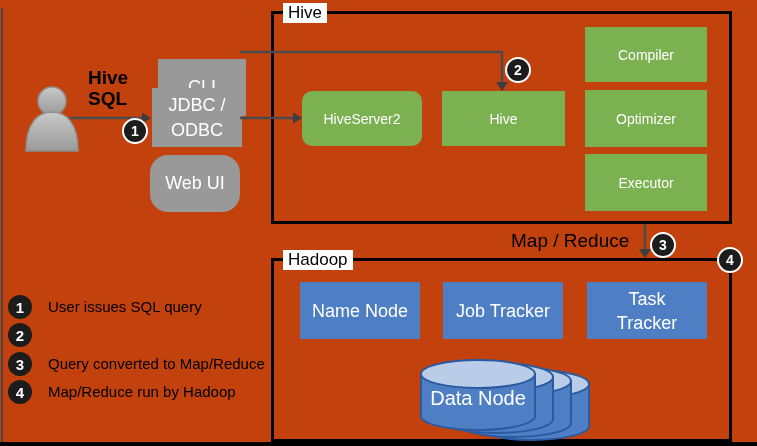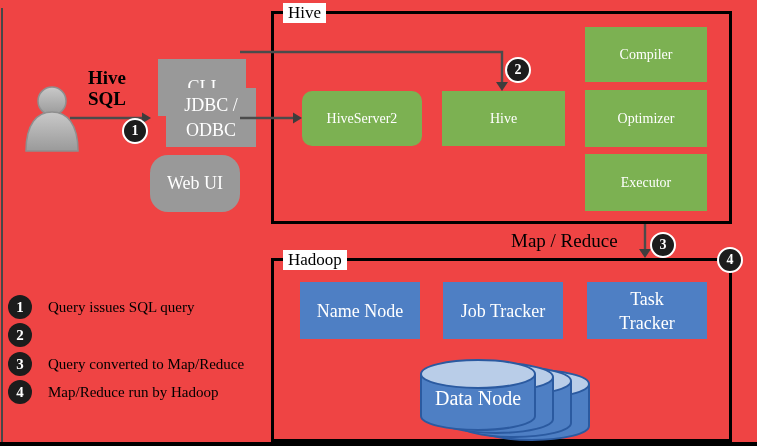--- a/index.html
+++ b/index.html
@@ -1,18 +1,18 @@
 <!DOCTYPE html>
 <html style="--box-green: #7CB152; --box-gray: #999999; --box-blue: #4E7FC4; --cylinder-top: #B9CDE8; --cylinder-body: #4E7FC4; --cylinder-stroke: #2B5AA0; --badge-bg: #1C1C1C; --arrow: #4B4B4B; --frame-border: #000000;"><head>
 <meta charset="utf-8">
 <style>
   html,body { margin:0; padding:0; background:#fff; }
   .stage {
     position:relative; width:757px; height:446px; overflow:hidden;
-    background:#ef4444; font-family:Liberation Serif, serif; color:#000;
+    background:#c2410c; font-family:Liberation Sans, sans-serif; color:#000;
   }
   
   .edge-left  { position:absolute; left:1px; top:8px; width:2px; height:438px; background:#474747; }
   .edge-bottom{ position:absolute; left:0; top:442px; width:757px; height:4px; background:#000; }
 
   
   .frame { position:absolute; border:3px solid var(--frame-border,#000); box-sizing:border-box; background:transparent; }
   .frame-title { position:absolute; top:-11px; left:9px; background:#fff; padding:0 5px; font-size:17px; line-height:20px; color:#000; white-space:nowrap; }
 
   
@@ -53,21 +53,21 @@
     <span class="frame-title">Hive</span>
   </div>
 
   <div class="frame" style="left:271px; top:258px; width:461px; height:184px;">
     <span class="frame-title">Hadoop</span>
   </div>
 
   <div class="box gray" style="left:158px; top:23px;  width:88px; height:57px;margin-top:36px;">
     <span>CLI</span>
   </div>
-  <div class="box gray" style="left:166px; top:88px;  width:90px; height:59px;">
+  <div class="box gray" style="left:152px; top:88px;  width:90px; height:59px;">
     <span>JDBC /</span>
     <span>ODBC</span>
   </div>
   <div class="box gray" style="left:150px; top:155px; width:90px; height:57px;border-radius:18px;">
     <span>Web UI</span>
   </div>
 
   <div class="box green" style="left:302px; top:91px;  width:120px; height:55px;border-radius:10px;">
     <span>HiveServer2</span>
   </div>
@@ -156,21 +156,21 @@
 
   <div class="data-node-label">Data Node</div>
 
   <div class="badge step" style="left:122px; top:118px;">1</div>
   <div class="badge step" style="left:505px; top:57px;">2</div>
   <div class="badge step" style="left:650px; top:232px;">3</div>
   <div class="badge step" style="left:717px; top:247px;">4</div>
 
   <div class="legend-row" style="top:295px;">
     <div class="badge lgd" style="position:static;">1</div>
-    <span class="txt">Query issues SQL query</span>
+    <span class="txt">User issues SQL query</span>
   </div>
   <div class="legend-row" style="top:323px;">
     <div class="badge lgd" style="position:static;">2</div>
   </div>
   <div class="legend-row" style="top:352px;">
     <div class="badge lgd" style="position:static;">3</div>
     <span class="txt">Query converted to Map/Reduce</span>
   </div>
   <div class="legend-row" style="top:380px;">
     <div class="badge lgd" style="position:static;">4</div>

